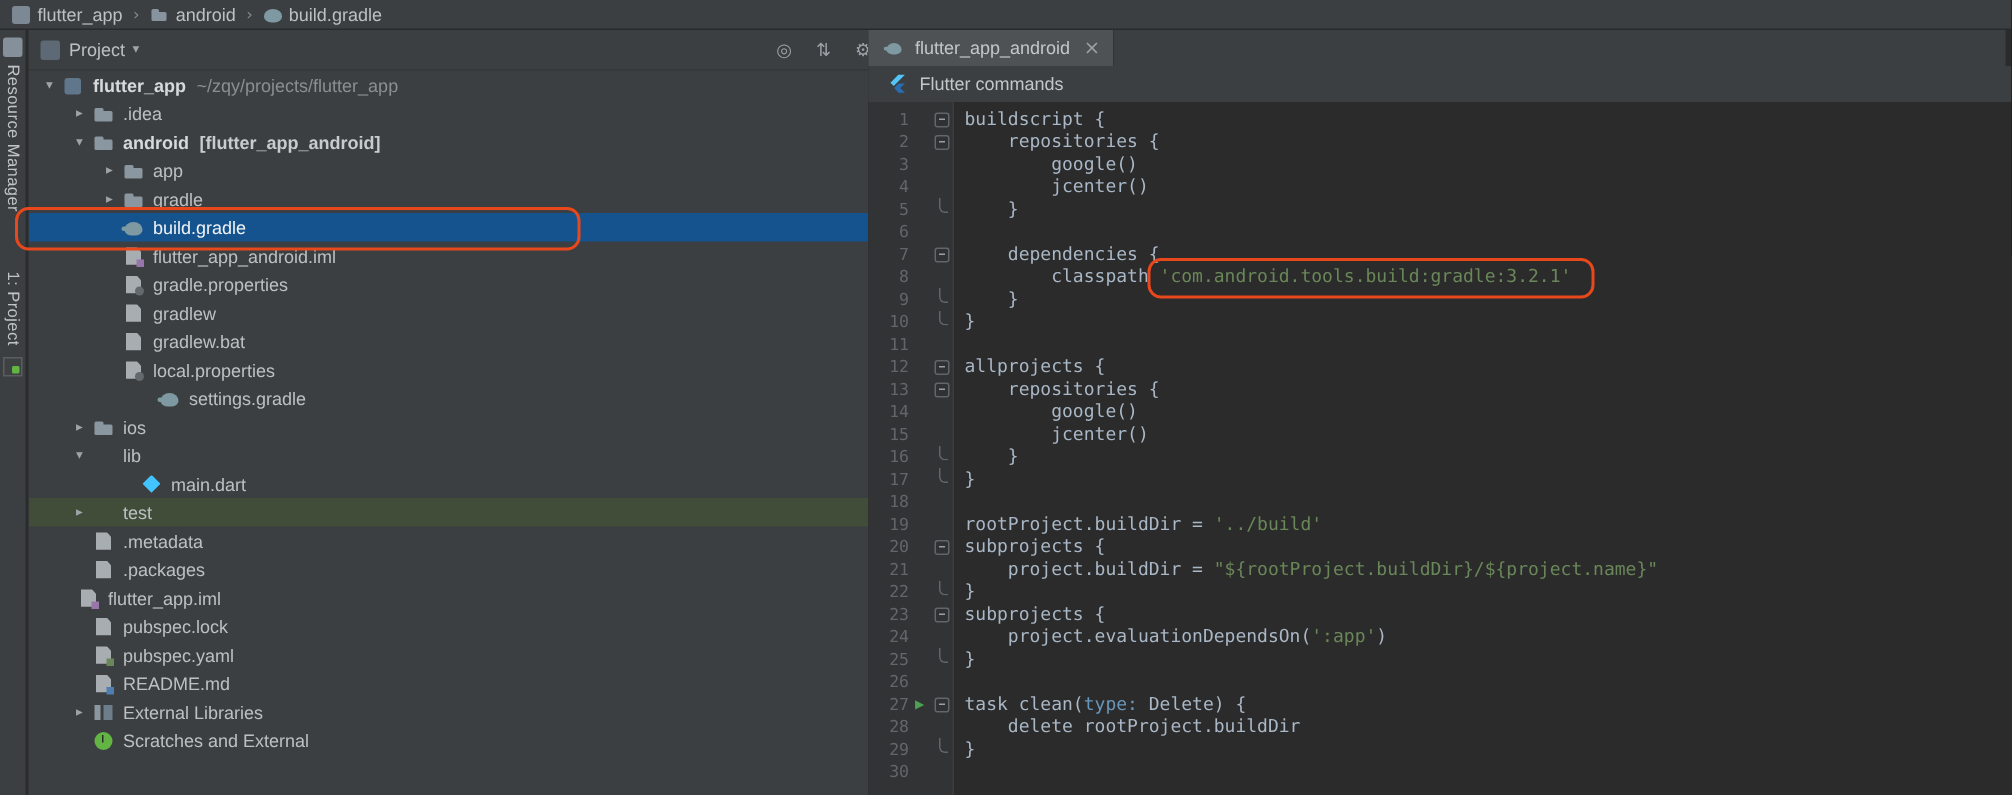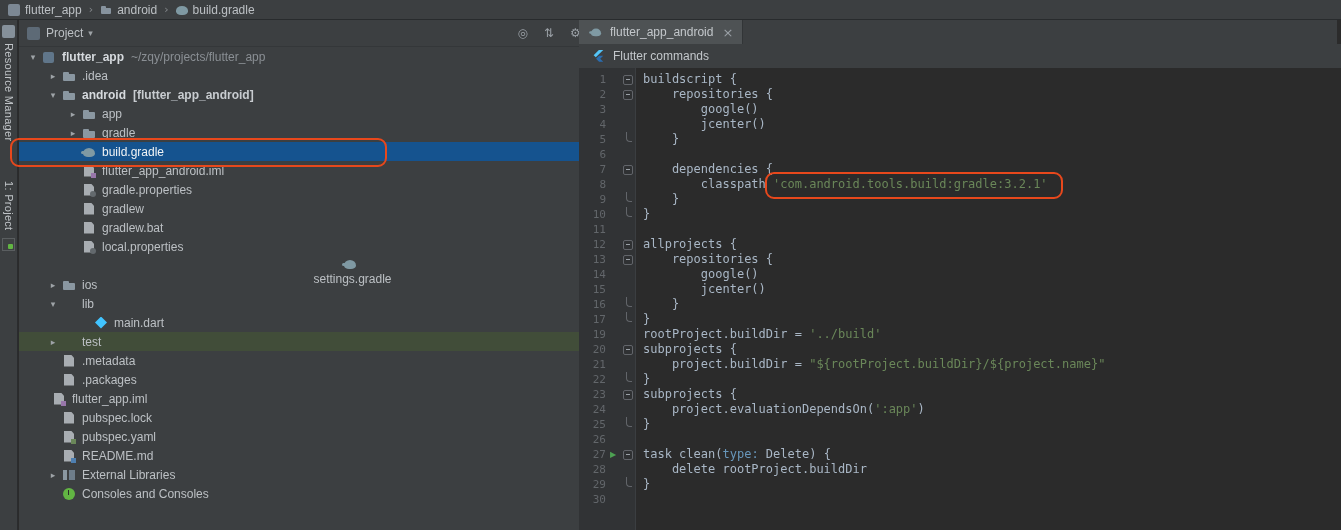--- a/index.html
+++ b/index.html
@@ -201,21 +201,21 @@
         <div class="tree-row" style="padding-left: 46px;">
           <span class="tree-arrow"></span>
           <span class="ic ic-file"></span>
           <span class="tree-label">gradlew.bat</span>
         </div>
         <div class="tree-row" style="padding-left: 46px;">
           <span class="tree-arrow"></span>
           <span class="ic ic-file-prop"></span>
           <span class="tree-label">local.properties</span>
         </div>
-        <div class="tree-row" style="padding-left: 70px; flex-direction: column;">
+        <div class="tree-row" style="padding-left: 70px;">
           <span class="tree-arrow"></span>
           <span class="ic ic-gradle"></span>
           <span class="tree-label">settings.gradle</span>
         </div>
         <div class="tree-row" style="padding-left: 26px;">
           <span class="tree-arrow">▸</span>
           <span class="ic ic-folder"></span>
           <span class="tree-label">ios</span>
         </div>
         <div class="tree-row" style="padding-left: 26px;">
@@ -264,21 +264,21 @@
           <span class="tree-label">README.md</span>
         </div>
         <div class="tree-row" style="padding-left: 26px;">
           <span class="tree-arrow">▸</span>
           <span class="ic ic-libraries"></span>
           <span class="tree-label">External Libraries</span>
         </div>
         <div class="tree-row" style="padding-left: 26px;">
           <span class="tree-arrow"></span>
           <span class="ic ic-scratches"></span>
-          <span class="tree-label">Consoles and Consoles</span>
+          <span class="tree-label">Scratches and External</span>
         </div>
       </div>
   </div>
 
   <div class="editor">
     <div class="tabbar">
       <div class="tab">
         <span class="ic ic-gradle"></span>
         <span>flutter_app_android</span>
         <span class="tab-close glyph">×</span>
@@ -390,20 +390,26 @@
             <span class="lfold end"></span>
             <span class="ctext"><span>    }</span></span>
           </div>
           <div class="code-line">
             <span class="ln">17</span>
             <span class="lmark"></span>
             <span class="lfold end"></span>
             <span class="ctext"><span>}</span></span>
           </div>
           <div class="code-line">
+            <span class="ln">18</span>
+            <span class="lmark"></span>
+            <span class="lfold"></span>
+            <span class="ctext"></span>
+          </div>
+          <div class="code-line">
             <span class="ln">19</span>
             <span class="lmark"></span>
             <span class="lfold"></span>
             <span class="ctext"><span>rootProject.buildDir = </span><span class="c-str">'../build'</span></span>
           </div>
           <div class="code-line">
             <span class="ln">20</span>
             <span class="lmark"></span>
             <span class="lfold open"></span>
             <span class="ctext"><span>subprojects {</span></span>

